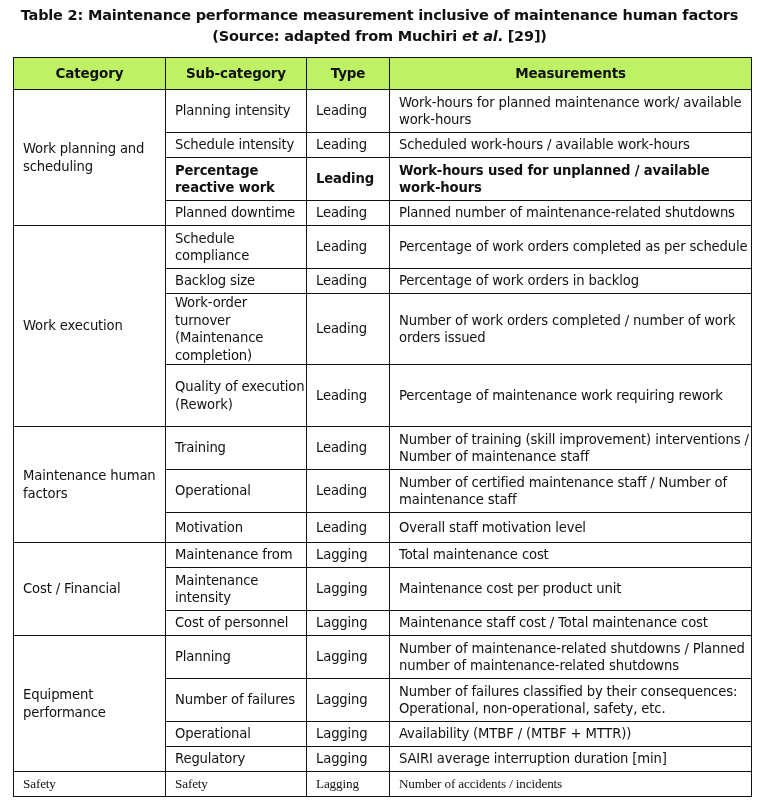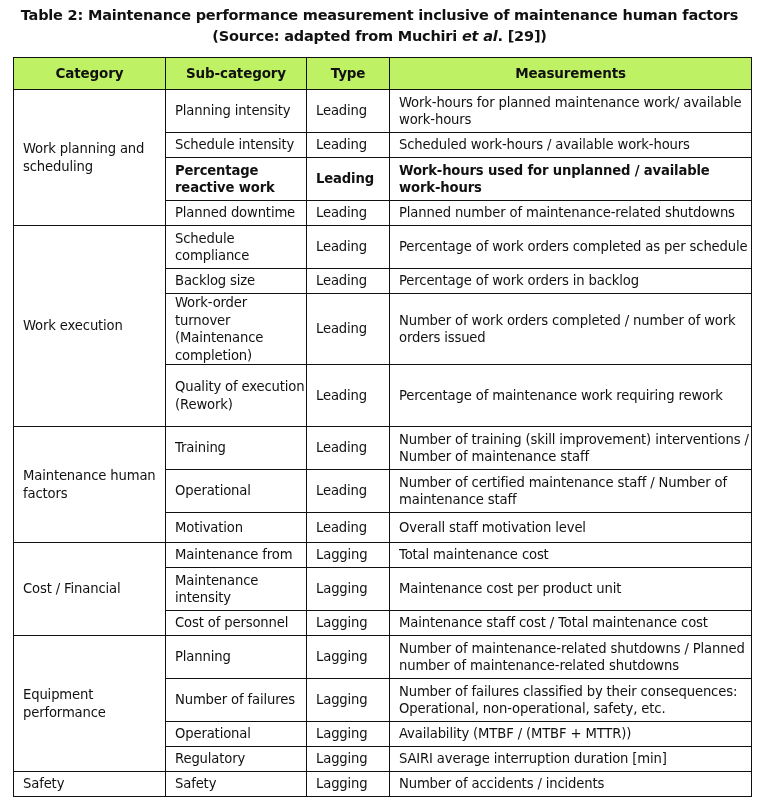--- a/index.html
+++ b/index.html
@@ -159,20 +159,20 @@
       <tr style="height: 25px;">
         <td>Operational</td>
         <td>Lagging</td>
         <td>Availability (MTBF / (MTBF + MTTR))</td>
       </tr>
       <tr style="height: 25px;">
         <td>Regulatory</td>
         <td>Lagging</td>
         <td>SAIRI average interruption duration [min]</td>
       </tr>
-      <tr style="height: 25px;">
+      <tr style="height: 25px; font-family: Liberation Serif, serif;">
         <td class="cat" rowspan="1">Safety</td>
         <td>Safety</td>
         <td>Lagging</td>
         <td>Number of accidents / incidents</td>
       </tr>
     </tbody>
 </table>
 
 </body></html>

